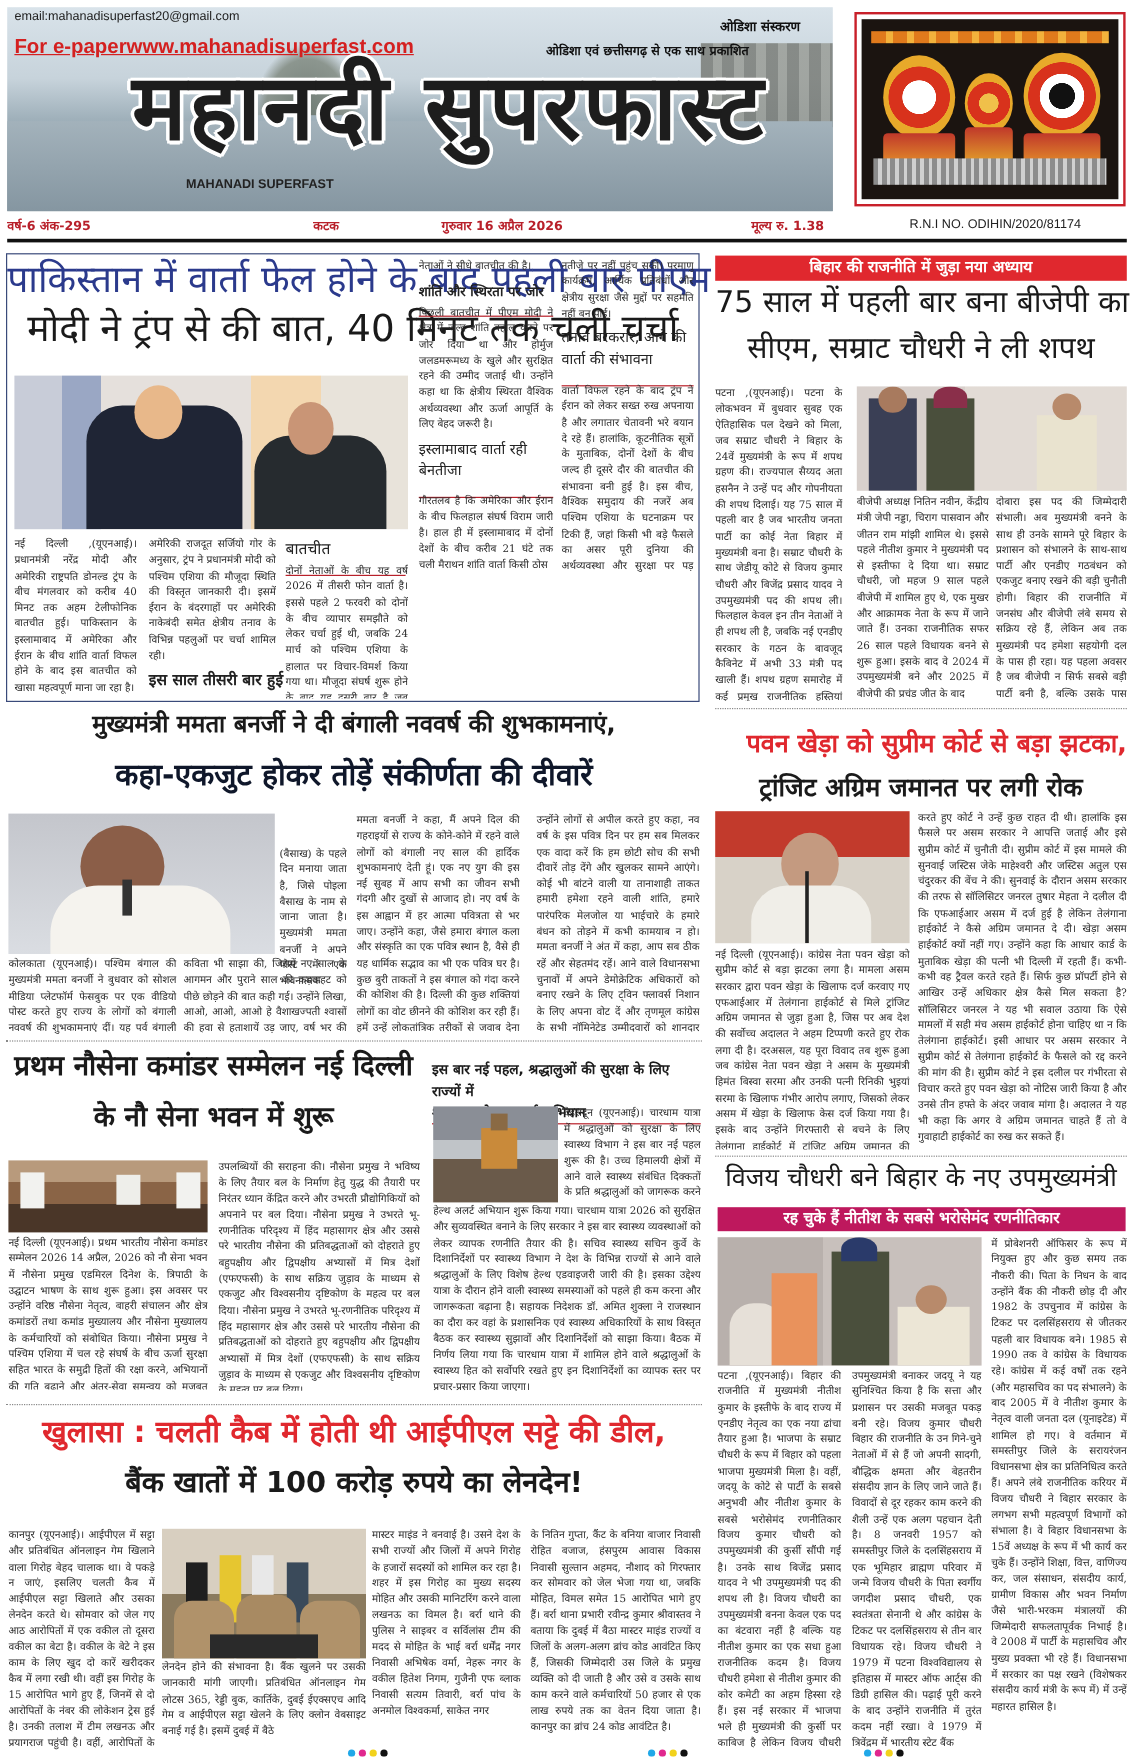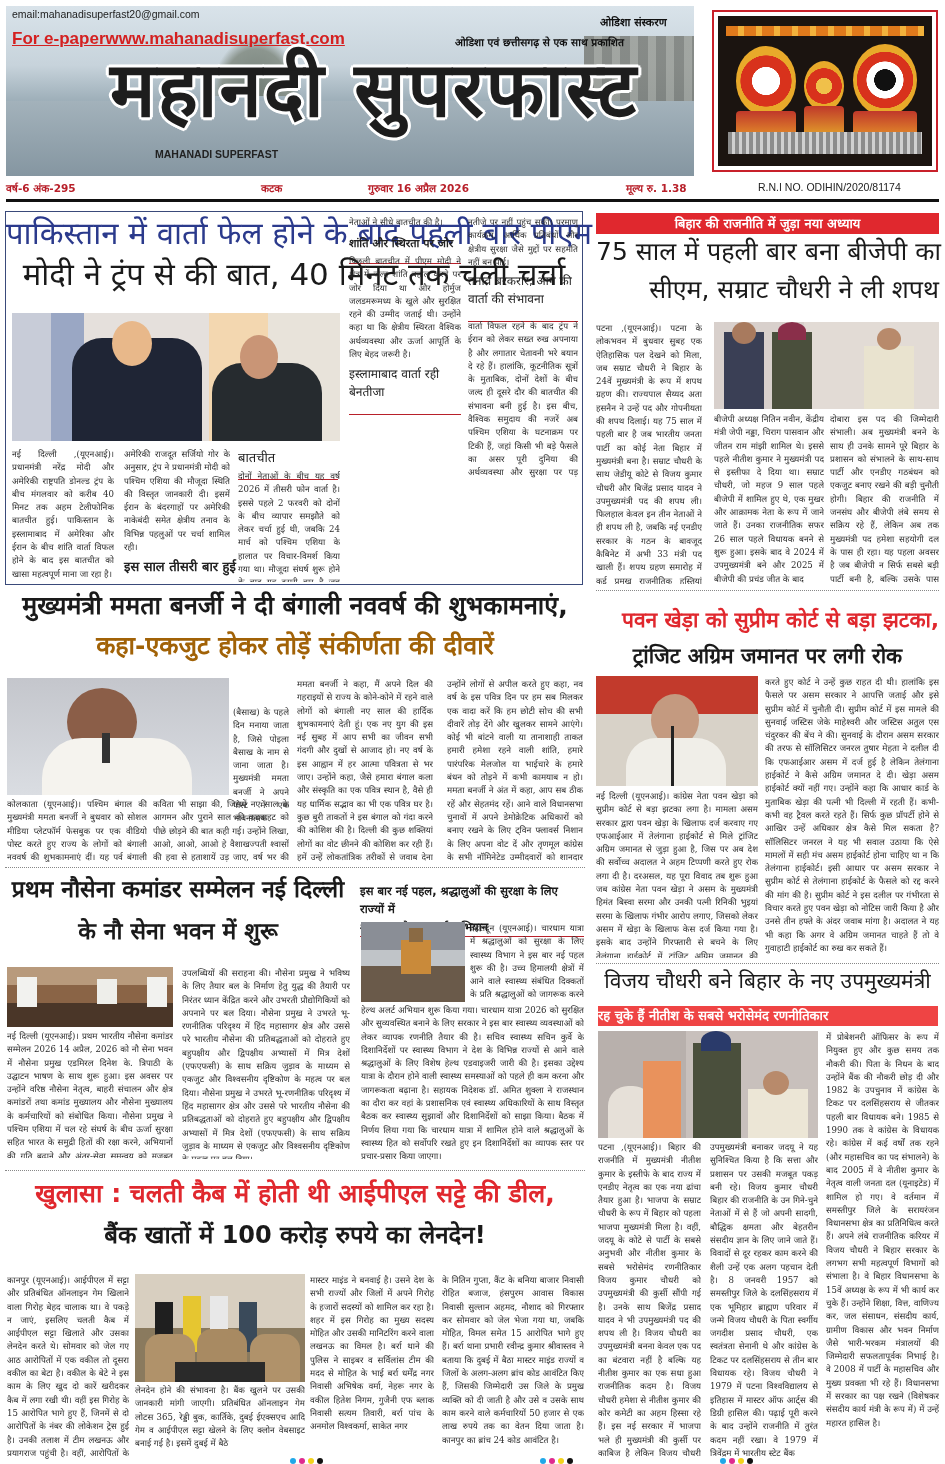--- a/index.html
+++ b/index.html
@@ -31,21 +31,21 @@
   .rni { color: #222 !important; font-family: "Liberation Sans", sans-serif; }
   .rule-thick { left: 6px; top: 199px; width: 933px; height: 3px; background: #111; }
   
   .box { border: 1px solid #3a4a7a; }
   .hl { position: absolute; text-align: center; font-weight: bold; white-space: nowrap; line-height: 1.15; }
   .body-text { position: absolute; font-size: 8.6px; line-height: 13.3px; text-align: justify; color: #2a2a2a; overflow: hidden; font-family: "DejaVu Serif", serif; }
   .sub-hd { position: absolute; font-size: 13px; font-weight: bold; color: #222; border-bottom: 1.5px solid #b8202a; padding-bottom: 13px; white-space: nowrap; }
   .photo { position: absolute; overflow: hidden; }
   .dots { position: absolute; height: 0; border-top: 1px dotted #888; }
   .kicker-red { position: absolute; background: #e0282e; color: #fff; font-weight: bold; text-align: center; font-size: 13px; }
-  .kicker-blue { position: absolute; background: #ef4444; color: #fff; font-weight: bold; text-align: left; font-size: 13px; }
+  .kicker-blue { position: absolute; background: #be185d; color: #fff; font-weight: bold; text-align: center; font-size: 13px; }
   .regmark { position: absolute; display: flex; gap: 3px; }
   .regmark i { width: 6px; height: 6px; border-radius: 50%; display: inline-block; }
 </style>
 </head>
 <body>
 
 <div class="abs mast-bg">
   <div class="abs mast-hill"></div>
   <div class="abs mast-dam"></div>
   <div class="abs mast-water"></div>
@@ -93,46 +93,47 @@
   <div class="body-text" style="left:6px;top:236px;width:102px;height:135px;">नई दिल्ली ,(यूएनआई)। प्रधानमंत्री नरेंद्र मोदी और अमेरिकी राष्ट्रपति डोनल्ड ट्रंप के बीच मंगलवार को करीब 40 मिनट तक अहम टेलीफोनिक बातचीत हुई। पाकिस्तान के इस्लामाबाद में अमेरिका और ईरान के बीच शांति वार्ता विफल होने के बाद इस बातचीत को खासा महत्वपूर्ण माना जा रहा है।</div>
   <div class="body-text" style="left:118px;top:236px;width:106px;height:110px;">अमेरिकी राजदूत सर्जियो गोर के अनुसार, ट्रंप ने प्रधानमंत्री मोदी को पश्चिम एशिया की मौजूदा स्थिति की विस्तृत जानकारी दी। इसमें ईरान के बंदरगाहों पर अमेरिकी नाकेबंदी समेत क्षेत्रीय तनाव के विभिन्न पहलुओं पर चर्चा शामिल रही।</div>
   <div class="abs" style="left:118px;top:345px;font-size:13px;font-weight:bold;color:#222;white-space:nowrap;">इस साल तीसरी बार हुई</div>
   <div class="sub-hd" style="left:232px;top:236px;width:100px;font-weight:normal;">बातचीत</div>
   <div class="body-text" style="left:232px;top:258px;width:102px;height:112px;">दोनों नेताओं के बीच यह वर्ष 2026 में तीसरी फोन वार्ता है। इससे पहले 2 फरवरी को दोनों के बीच व्यापार समझौते को लेकर चर्चा हुई थी, जबकि 24 मार्च को पश्चिम एशिया के हालात पर विचार-विमर्श किया गया था। मौजूदा संघर्ष शुरू होने के बाद यह दूसरी बार है जब दोनों</div>
 
   <div class="body-text" style="left:343px;top:4px;width:110px;height:14px;">नेताओं ने सीधे बातचीत की है।</div>
   <div class="sub-hd" style="left:343px;top:23px;width:112px;font-size:11px;">शांति और स्थिरता पर जोर</div>
   <div class="body-text" style="left:343px;top:43px;width:112px;height:108px;">पिछली बातचीत में पीएम मोदी ने क्षेत्र में जल्द शांति बहाल करने पर जोर दिया था और होर्मुज जलडमरूमध्य के खुले और सुरक्षित रहने की उम्मीद जताई थी। उन्होंने कहा था कि क्षेत्रीय स्थिरता वैश्विक अर्थव्यवस्था और ऊर्जा आपूर्ति के लिए बेहद जरूरी है।</div>
   <div class="sub-hd" style="left:343px;top:153px;width:112px;font-size:12px;white-space:normal;font-weight:normal;line-height:18px;">इस्लामाबाद वार्ता रही बेनतीजा</div>
+  <div class="body-text" style="left:343px;top:200px;width:112px;height:70px;">गौरतलब है कि अमेरिका और ईरान के बीच फिलहाल संघर्ष विराम जारी है। हाल ही में इस्लामाबाद में दोनों देशों के बीच करीब 21 घंटे तक चली मैराथन शांति वार्ता किसी ठोस</div>
 
   <div class="body-text" style="left:462px;top:4px;width:110px;height:56px;">नतीजे पर नहीं पहुंच सकी। परमाणु कार्यक्रम, आर्थिक प्रतिबंधों और क्षेत्रीय सुरक्षा जैसे मुद्दों पर सहमति नहीं बन पाई।</div>
   <div class="sub-hd" style="left:462px;top:60px;width:110px;font-size:12px;white-space:normal;font-weight:normal;line-height:18px;">तनाव बरकरार, आगे की वार्ता की संभावना</div>
   <div class="body-text" style="left:462px;top:108px;width:110px;height:160px;">वार्ता विफल रहने के बाद ट्रंप ने ईरान को लेकर सख्त रुख अपनाया है और लगातार चेतावनी भरे बयान दे रहे हैं। हालांकि, कूटनीतिक सूत्रों के मुताबिक, दोनों देशों के बीच जल्द ही दूसरे दौर की बातचीत की संभावना बनी हुई है। इस बीच, वैश्विक समुदाय की नजरें अब पश्चिम एशिया के घटनाक्रम पर टिकी हैं, जहां किसी भी बड़े फैसले का असर पूरी दुनिया की अर्थव्यवस्था और सुरक्षा पर पड़ सकता है।</div>
 </div>
 
 <div class="kicker-red" style="left:596px;top:213px;width:343px;height:21px;line-height:21px;">बिहार की राजनीति में जुड़ा नया अध्याय</div>
 <div class="hl" style="left:596px;width:343px;top:238px;font-size:25px;color:#1a1a1a;font-weight:normal;">75 साल में पहली बार बना बीजेपी का</div>
-<div class="hl" style="left:596px;width:343px;top:276px;font-size:25px;color:#1a1a1a;font-weight:normal;text-align:right;">सीएम, सम्राट चौधरी ने ली शपथ</div>
+<div class="hl" style="left:596px;width:343px;top:276px;font-size:25px;color:#1a1a1a;font-weight:normal;">सीएम, सम्राट चौधरी ने ली शपथ</div>
 
 <div class="body-text" style="left:596px;top:322px;width:106px;height:262px;">पटना ,(यूएनआई)। पटना के लोकभवन में बुधवार सुबह एक ऐतिहासिक पल देखने को मिला, जब सम्राट चौधरी ने बिहार के 24वें मुख्यमंत्री के रूप में शपथ ग्रहण की। राज्यपाल सैय्यद अता हसनैन ने उन्हें पद और गोपनीयता की शपथ दिलाई। यह 75 साल में पहली बार है जब भारतीय जनता पार्टी का कोई नेता बिहार में मुख्यमंत्री बना है। सम्राट चौधरी के साथ जेडीयू कोटे से विजय कुमार चौधरी और बिजेंद्र प्रसाद यादव ने उपमुख्यमंत्री पद की शपथ ली। फिलहाल केवल इन तीन नेताओं ने ही शपथ ली है, जबकि नई एनडीए सरकार के गठन के बावजूद कैबिनेट में अभी 33 मंत्री पद खाली हैं। शपथ ग्रहण समारोह में कई प्रमुख राजनीतिक हस्तियां मौजूद रहीं, जिनमें</div>
 <div class="photo" style="left:714px;top:322px;width:225px;height:87px;background:linear-gradient(90deg,#d8d0cc 0 40%,#e2dbd5 40%);">
   <div style="position:absolute;left:10px;top:10px;width:40px;height:77px;background:#3a3f55;"></div>
   <div style="position:absolute;left:18px;top:0;width:24px;height:22px;background:#a87a5e;border-radius:50%;"></div>
   <div style="position:absolute;left:58px;top:10px;width:40px;height:77px;background:#4a4f3c;"></div>
   <div style="position:absolute;left:64px;top:0;width:28px;height:18px;background:#8a2f4a;border-radius:50% 50% 0 0;"></div>
   <div style="position:absolute;left:150px;top:24px;width:50px;height:63px;background:#e9e3cf;"></div>
   <div style="position:absolute;left:163px;top:6px;width:24px;height:22px;background:#b88a6b;border-radius:50%;"></div>
 </div>
 <div class="body-text" style="left:714px;top:413px;width:110px;height:172px;">बीजेपी अध्यक्ष नितिन नवीन, केंद्रीय मंत्री जेपी नड्डा, चिराग पासवान और जीतन राम मांझी शामिल थे। इससे पहले नीतीश कुमार ने मुख्यमंत्री पद से इस्तीफा दे दिया था। सम्राट चौधरी, जो महज 9 साल पहले बीजेपी में शामिल हुए थे, एक मुखर और आक्रामक नेता के रूप में जाने जाते हैं। उनका राजनीतिक सफर 26 साल पहले विधायक बनने से शुरू हुआ। इसके बाद वे 2024 में उपमुख्यमंत्री बने और 2025 में बीजेपी की प्रचंड जीत के बाद</div>
 <div class="body-text" style="left:830px;top:413px;width:109px;height:172px;">दोबारा इस पद की जिम्मेदारी संभाली। अब मुख्यमंत्री बनने के साथ ही उनके सामने पूरे बिहार के प्रशासन को संभालने के साथ-साथ पार्टी और एनडीए गठबंधन को एकजुट बनाए रखने की बड़ी चुनौती होगी। बिहार की राजनीति में जनसंघ और बीजेपी लंबे समय से सक्रिय रहे हैं, लेकिन अब तक मुख्यमंत्री पद हमेशा सहयोगी दल के पास ही रहा। यह पहला अवसर है जब बीजेपी न सिर्फ सबसे बड़ी पार्टी बनी है, बल्कि उसके पास अपना मुख्यमंत्री भी है।</div>
 
 <div class="dots" style="left:596px;top:590px;width:343px;"></div>
 
-<div class="hl" style="left:5px;width:580px;top:592px;font-size:25px;color:#1a1a1a;">मुख्यमंत्री ममता बनर्जी ने दी बंगाली नववर्ष की शुभकामनाएं,</div>
-<div class="hl" style="left:5px;width:580px;top:632px;font-size:25px;color:#a16207;">कहा-एकजुट होकर तोड़ें संकीर्णता की दीवारें</div>
+<div class="hl" style="left:5px;width:580px;top:592px;font-size:20px;color:#1a1a1a;">मुख्यमंत्री ममता बनर्जी ने दी बंगाली नववर्ष की शुभकामनाएं,</div>
+<div class="hl" style="left:5px;width:580px;top:632px;font-size:25px;color:#0f172a;">कहा-एकजुट होकर तोड़ें संकीर्णता की दीवारें</div>
 <div class="photo" style="left:7px;top:678px;width:222px;height:117px;background:linear-gradient(180deg,#c4c6cc,#dadde2);">
   <div style="position:absolute;left:60px;top:10px;width:70px;height:68px;background:#8b5e48;border-radius:50%;"></div>
   <div style="position:absolute;left:35px;top:60px;width:150px;height:57px;background:#f5f3ee;border-radius:40px 40px 0 0;"></div>
   <div style="position:absolute;left:95px;top:55px;width:8px;height:30px;background:#333;"></div>
 </div>
 <div class="body-text" style="left:233px;top:706px;width:56px;height:118px;">(बैसाख) के पहले दिन मनाया जाता है, जिसे पोइला बैसाख के नाम से जाना जाता है। मुख्यमंत्री ममता बनर्जी ने अपने पोस्ट में एक भावनात्मक</div>
 <div class="body-text" style="left:7px;top:798px;width:140px;height:64px;">कोलकाता (यूएनआई)। पश्चिम बंगाल की मुख्यमंत्री ममता बनर्जी ने बुधवार को सोशल मीडिया प्लेटफॉर्म फेसबुक पर एक वीडियो पोस्ट करते हुए राज्य के लोगों को बंगाली नववर्ष की शुभकामनाएं दीं। यह पर्व बंगाली कैलेंडर के पहले महीने</div>
 <div class="body-text" style="left:153px;top:798px;width:136px;height:64px;">कविता भी साझा की, जिसमें नए साल के आगमन और पुराने साल की कड़वाहट को पीछे छोड़ने की बात कही गई। उन्होंने लिखा, आओ, आओ, आओ हे वैशाखज्पती श्वासों की हवा से हताशायें उड़ जाए, वर्ष भर की वर्जनाएं दूर हो जाए।</div>
 <div class="body-text" style="left:297px;top:678px;width:136px;height:184px;">ममता बनर्जी ने कहा, मैं अपने दिल की गहराइयों से राज्य के कोने-कोने में रहने वाले लोगों को बंगाली नए साल की हार्दिक शुभकामनाएं देती हूं। एक नए युग की इस नई सुबह में आप सभी का जीवन सभी गंदगी और दुखों से आजाद हो। नए वर्ष के इस आह्वान में हर आत्मा पवित्रता से भर जाए। उन्होंने कहा, जैसे हमारा बंगाल कला और संस्कृति का एक पवित्र स्थान है, वैसे ही यह धार्मिक सद्भाव का भी एक पवित्र घर है। कुछ बुरी ताकतों ने इस बंगाल को गंदा करने की कोशिश की है। दिल्ली की कुछ शक्तियां लोगों का वोट छीनने की कोशिश कर रही हैं। हमें उन्हें लोकतांत्रिक तरीकों से जवाब देना होगा।</div>
 <div class="body-text" style="left:447px;top:678px;width:136px;height:184px;">उन्होंने लोगों से अपील करते हुए कहा, नव वर्ष के इस पवित्र दिन पर हम सब मिलकर एक वादा करें कि हम छोटी सोच की सभी दीवारें तोड़ देंगे और खुलकर सामने आएंगे। कोई भी बांटने वाली या तानाशाही ताकत हमारी हमेशा रहने वाली शांति, हमारे पारंपरिक मेलजोल या भाईचारे के हमारे बंधन को तोड़ने में कभी कामयाब न हो। ममता बनर्जी ने अंत में कहा, आप सब ठीक रहें और सेहतमंद रहें। आने वाले विधानसभा चुनावों में अपने डेमोक्रेटिक अधिकारों को बनाए रखने के लिए ट्विन फ्लावर्स निशान के लिए अपना वोट दें और तृणमूल कांग्रेस के सभी नॉमिनेटेड उम्मीदवारों को शानदार जीत पक्की करें।</div>

